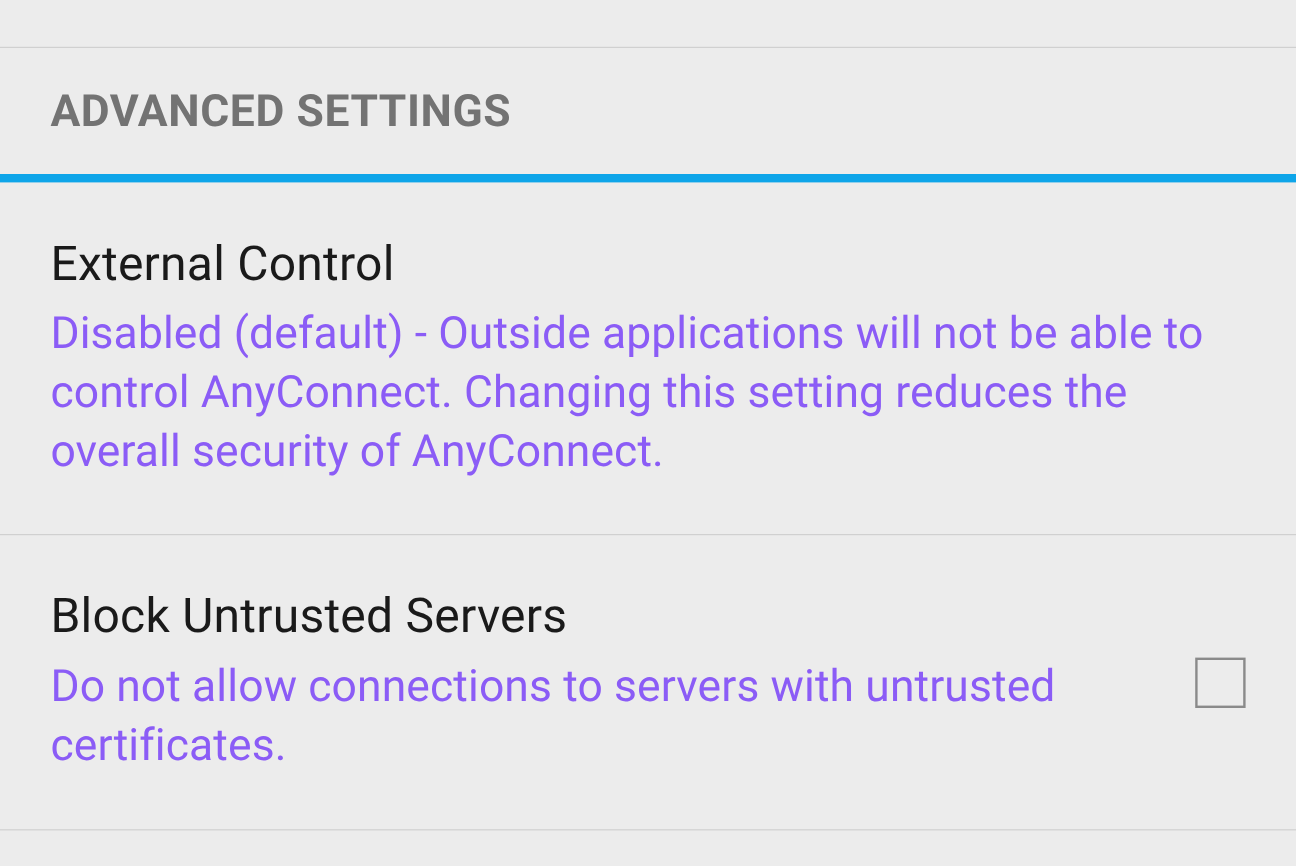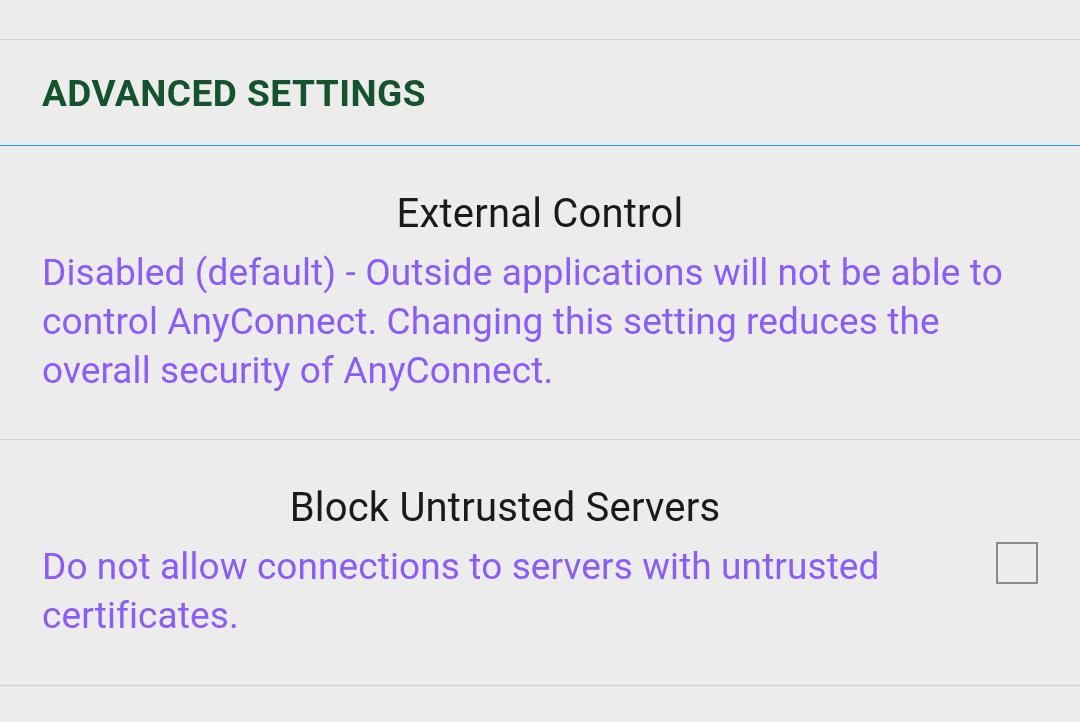--- a/index.html
+++ b/index.html
@@ -17,40 +17,39 @@
     .divider-top {
       height: 40px;
       border-bottom: 1px solid #d0d0d0;
       background-color: #ececec;
     }
     .section-header {
       padding: 32px 62px 30px 42px;
       font-size: 37px;
       font-weight: 700;
       letter-spacing: 0.5px;
-      color: #14532d;
-      border-bottom: 1px solid #0ea5e9;
+      color: #737373;
+      border-bottom: 7px solid #0ea5e9;
     }
     .setting-row {
       display: flex;
       align-items: center;
       padding: 44px 42px;
       border-bottom: 1px solid #d0d0d0;
     }
     .setting-text {
       flex: 1;
       min-width: 0;
     }
     .setting-title {
       font-size: 40px;
       font-weight: 400;
       color: #1a1a1a;
       margin-bottom: 12px;
       letter-spacing: 0.2px;
-      text-align: center;
     }
     .setting-description {
       font-size: 37px;
       font-weight: 400;
       color: #8b5cf6;
       line-height: 1.32;
       letter-spacing: 0.1px;
     }
     .setting-control {
       flex: 0 0 auto;

